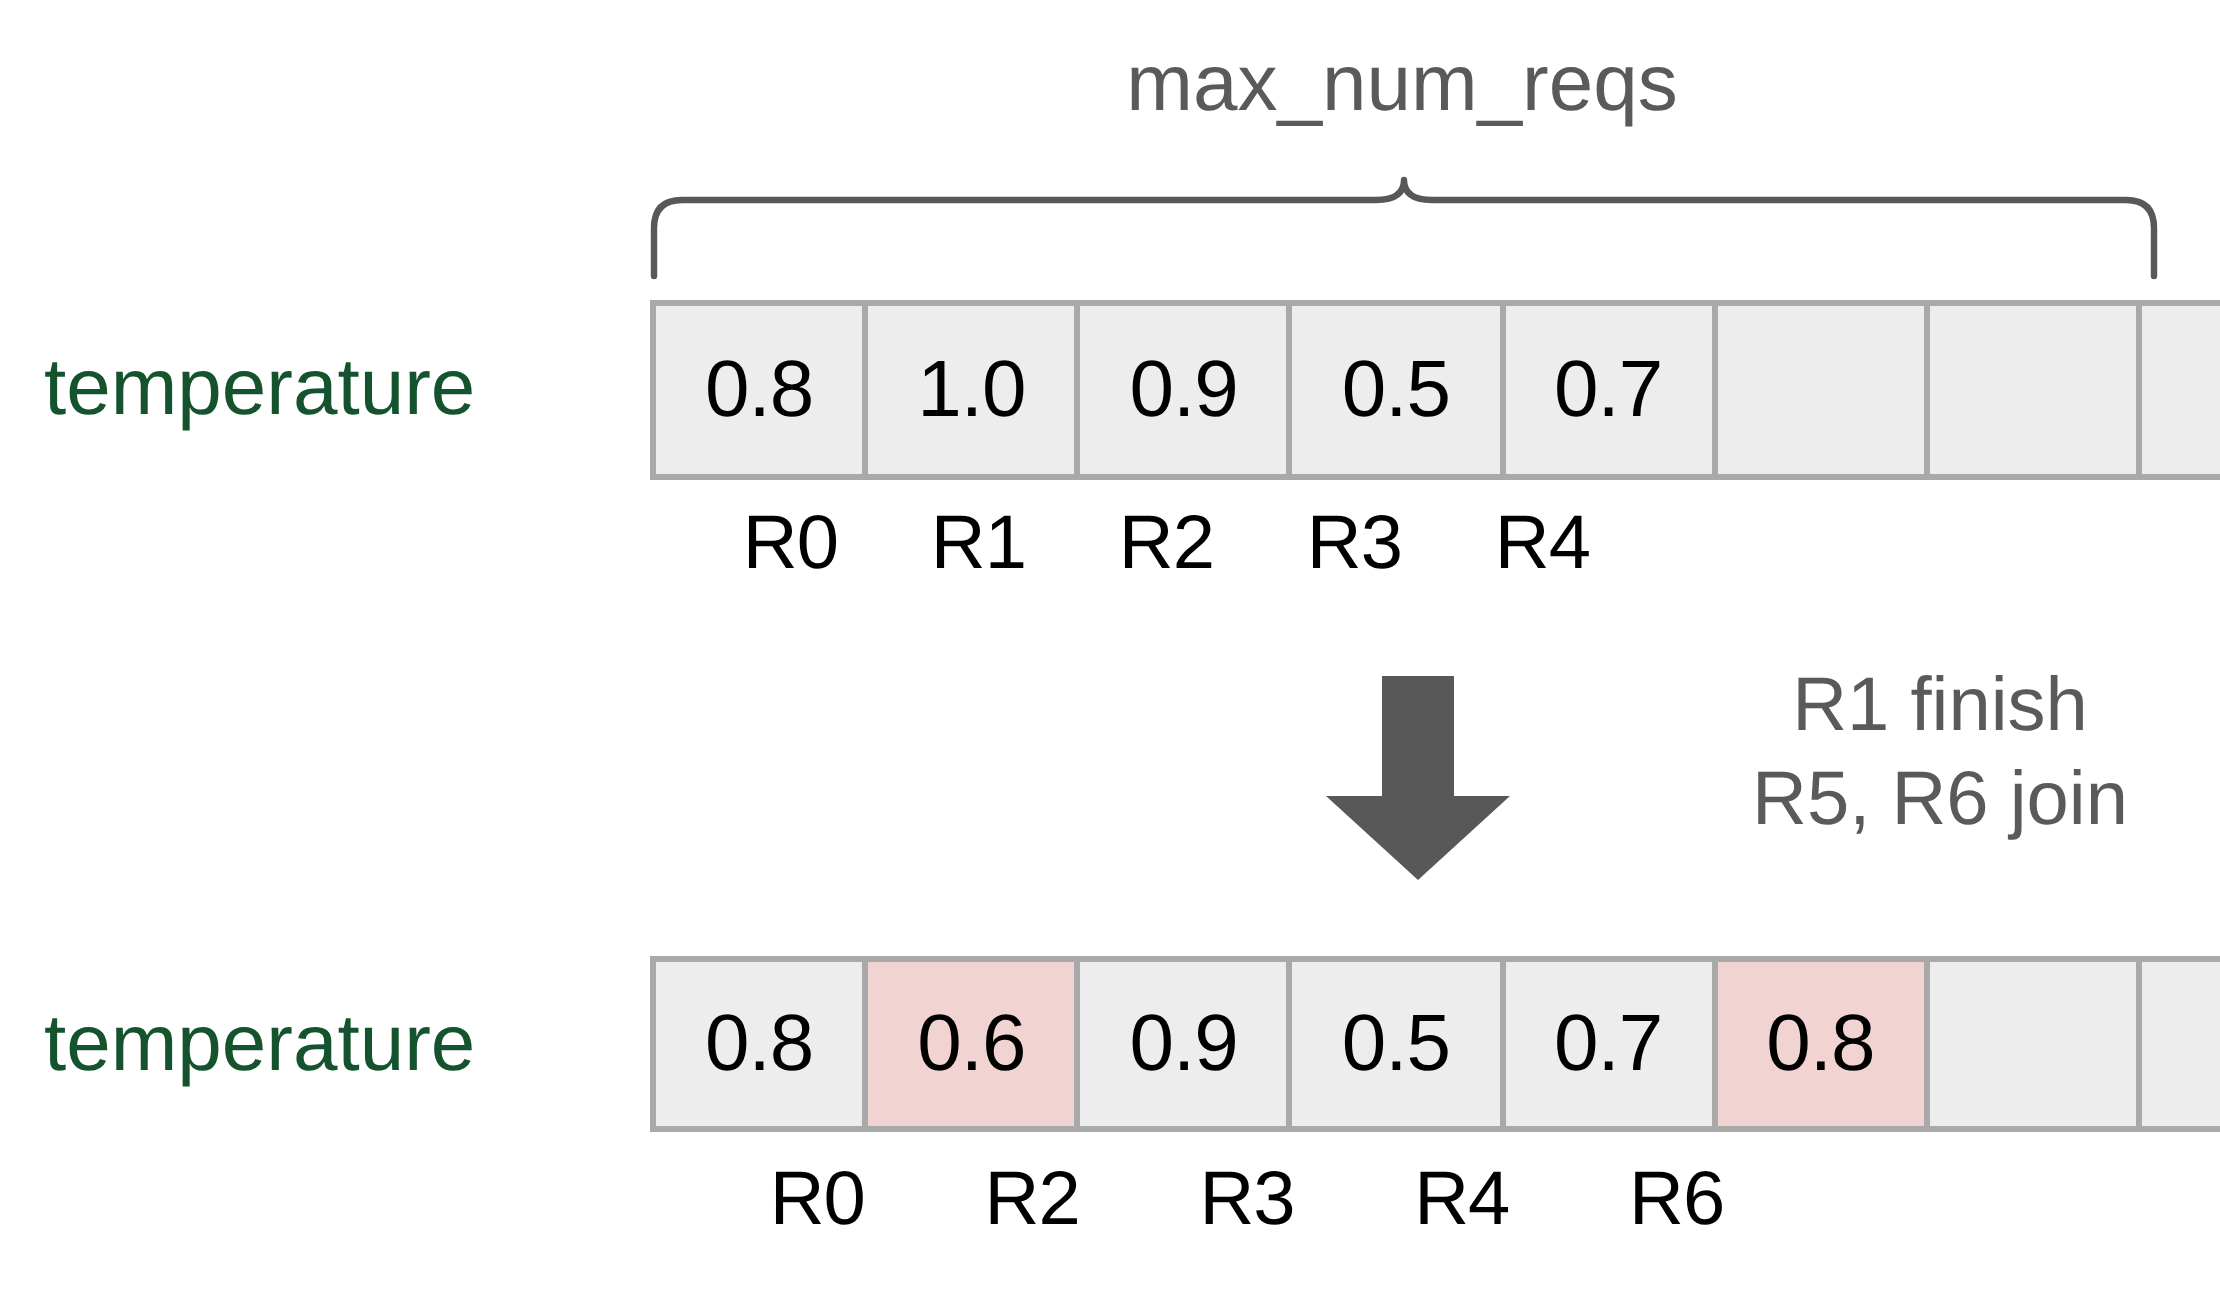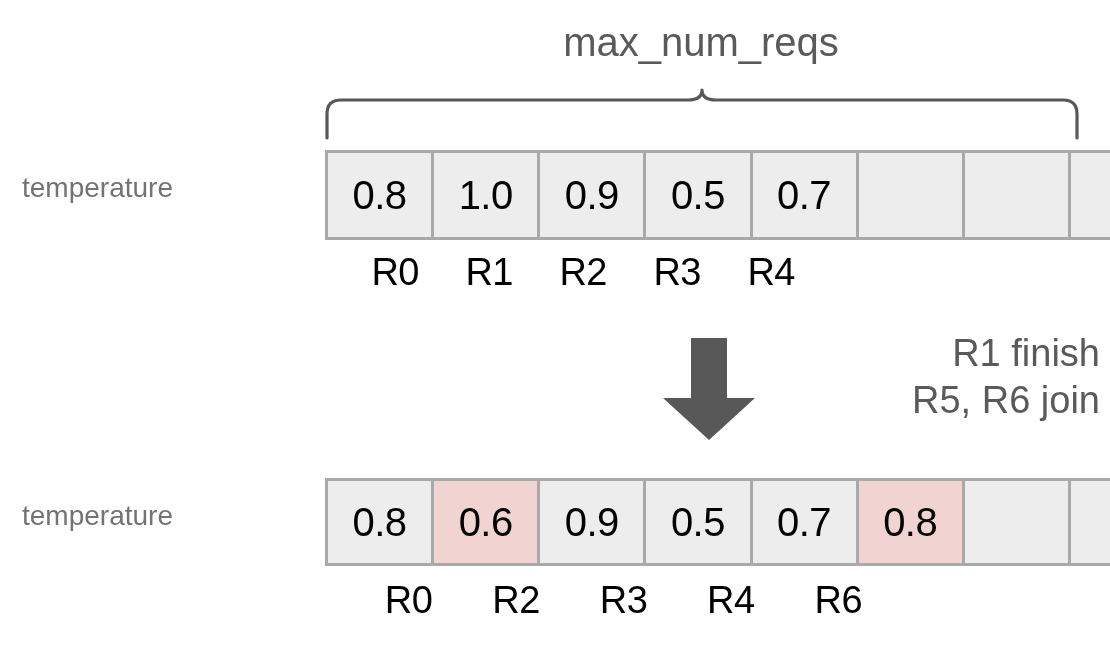--- a/index.html
+++ b/index.html
@@ -46,22 +46,22 @@
   .brace-wrap svg {
     display: block;
     width: 100%;
     height: 100%;
     overflow: visible;
   }
 
   
   .row-label {
     position: absolute;
-    font-size: 28px;
-    color: #737373;
+    font-size: 40px;
+    color: #14532d;
     white-space: nowrap;
     line-height: 1;
   }
   .row-label.top  { left: 22px; top: 174px; }
   .row-label.bottom { left: 22px; top: 502px; }
 
   
   .strip {
     position: absolute;
     left: 325px;
@@ -119,21 +119,21 @@
     height: 102px;
   }
   .arrow svg { display: block; width: 100%; height: 100%; }
 
   
   .note {
     position: absolute;
     left: 840px;
     top: 330px;
     width: 260px;
-    text-align: right;
+    text-align: center;
     font-size: 38px;
     color: #5a5a5a;
     line-height: 1.24;
     white-space: nowrap;
   }
   .note div { line-height: 1.24; }
 </style>
 </head>
 <body>
 

